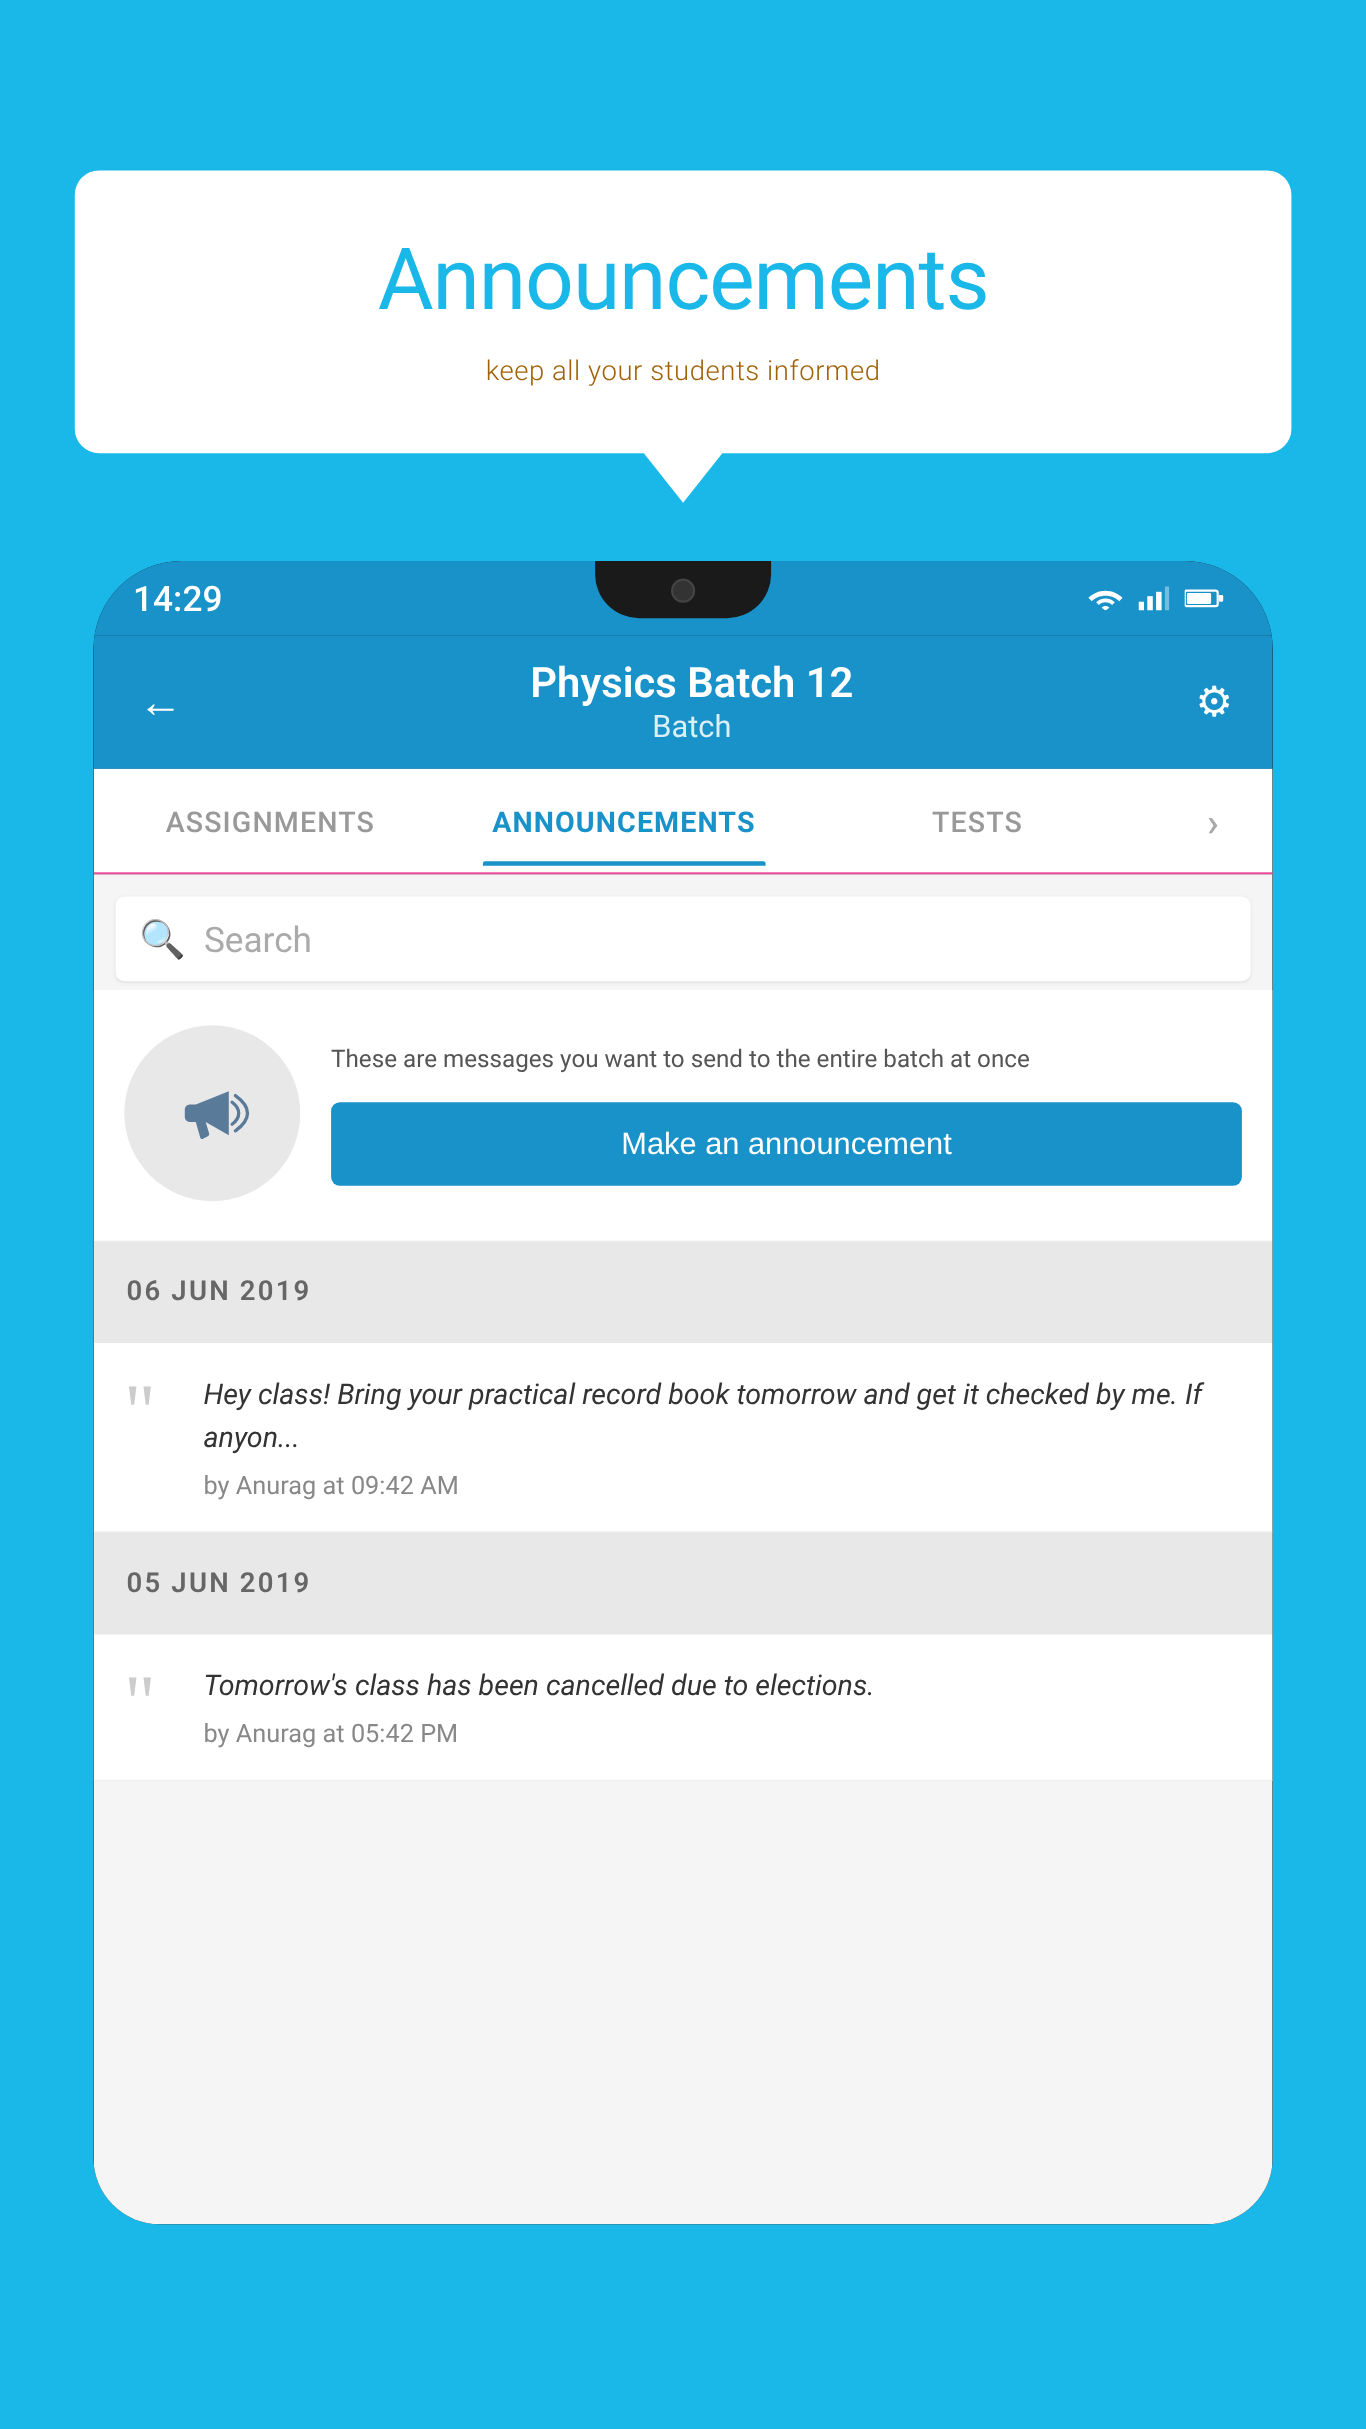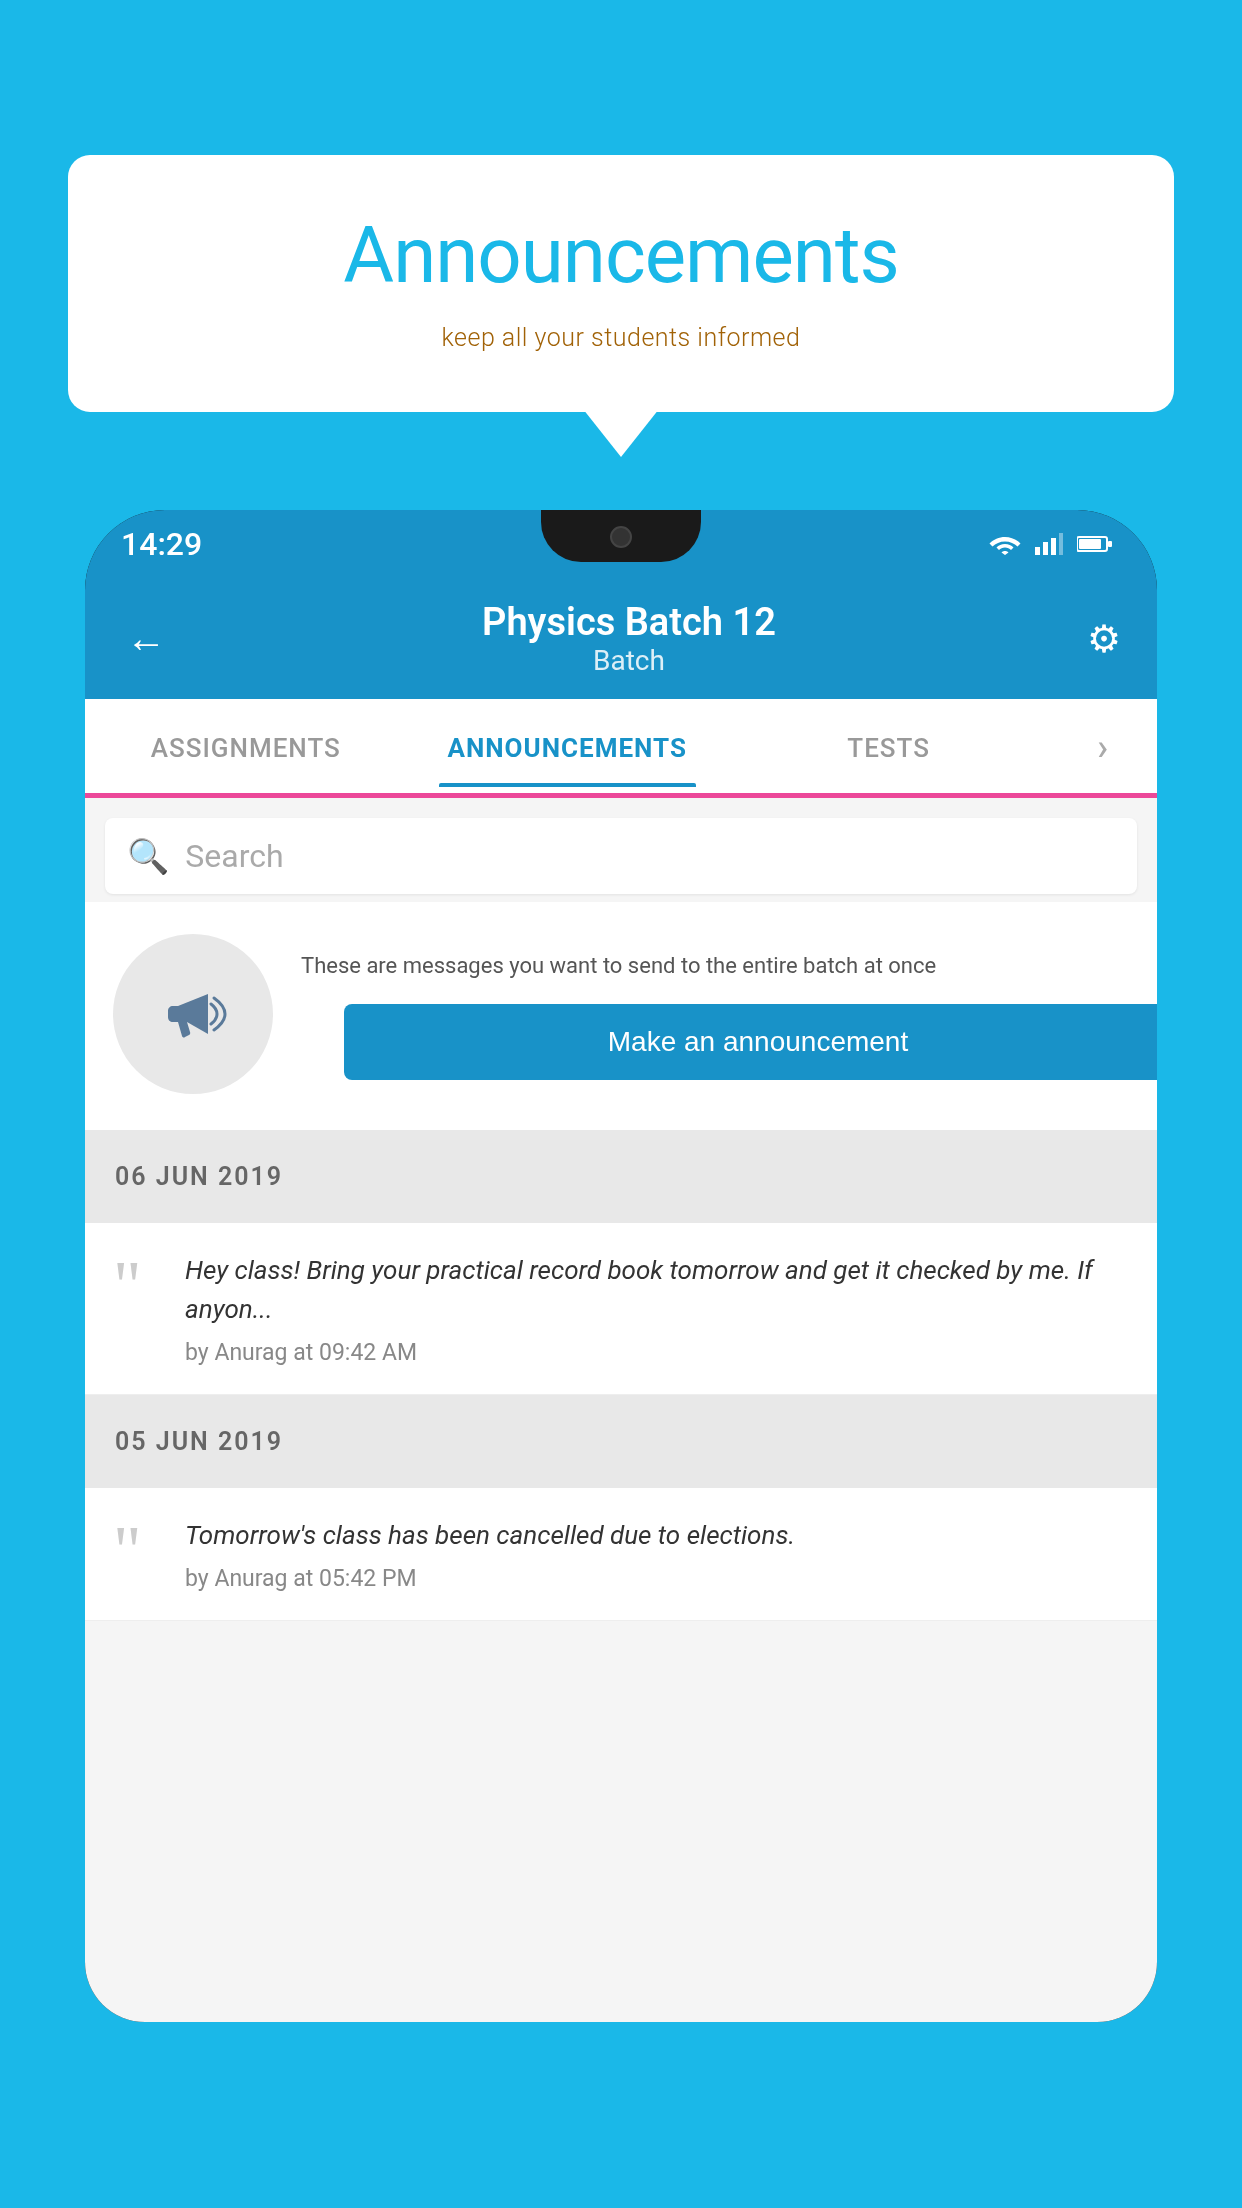--- a/index.html
+++ b/index.html
@@ -160,21 +160,21 @@
       color: white;
       font-size: 38px;
       cursor: pointer;
     }
 
     
     .tabs-bar {
       background: white;
       display: flex;
       align-items: center;
-      border-bottom: 5px solid #ec4899;
+      border-bottom: 2px solid #ec4899;
     }
 
     .tab-item {
       flex: 1;
       text-align: center;
       padding: 28px 8px 24px;
       font-size: 26px;
       color: #999;
       font-weight: 500;
       letter-spacing: 1px;
@@ -269,21 +269,20 @@
     .make-announcement-btn {
       background: #1892c8;
       color: white;
       border: none;
       border-radius: 8px;
       padding: 22px 46px;
       font-size: 28px;
       font-weight: 500;
       cursor: pointer;
       width: 100%;
-      margin-left: 43px;
     }
 
     
     .date-divider {
       background: #e8e8e8;
       padding: 32px 30px;
       font-size: 25px;
       font-weight: 600;
       color: #666;
       letter-spacing: 2px;

